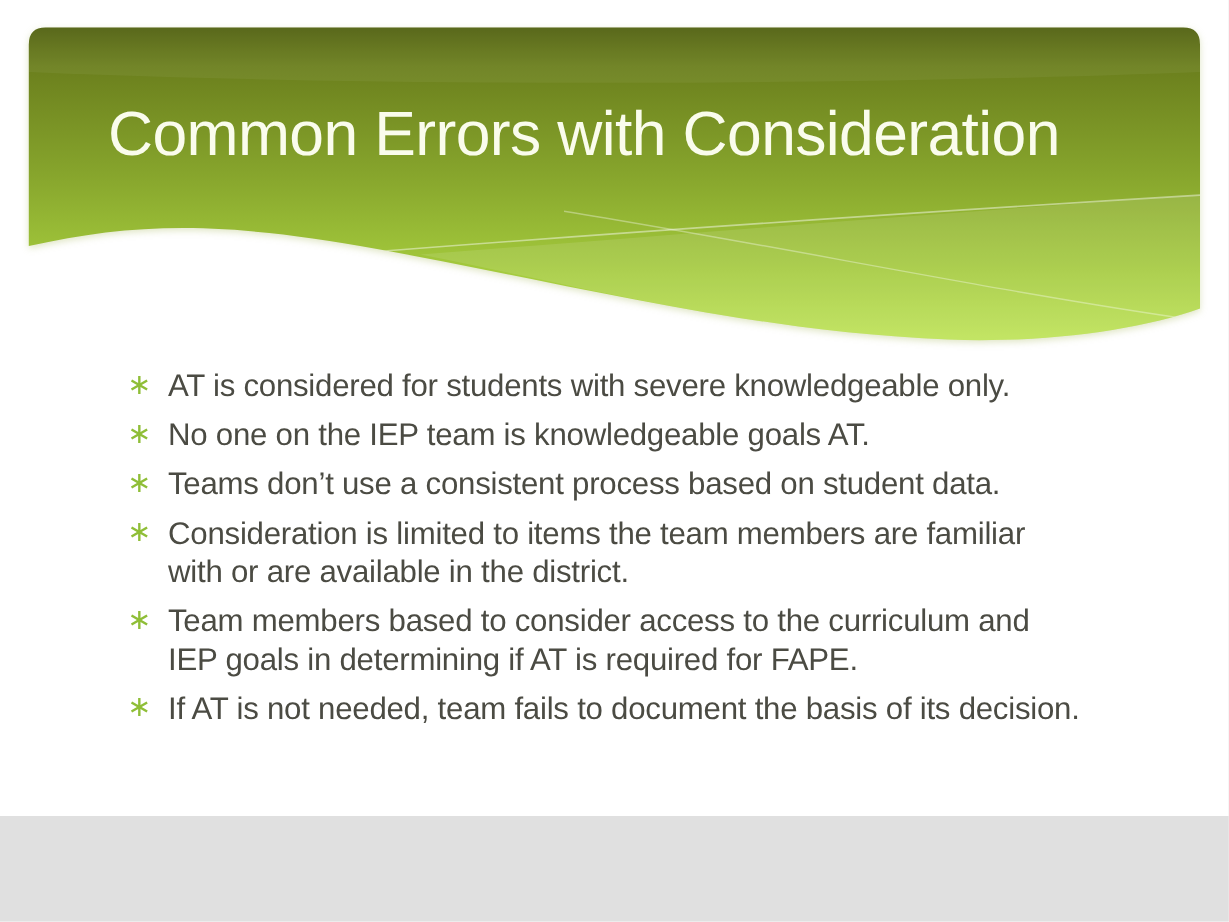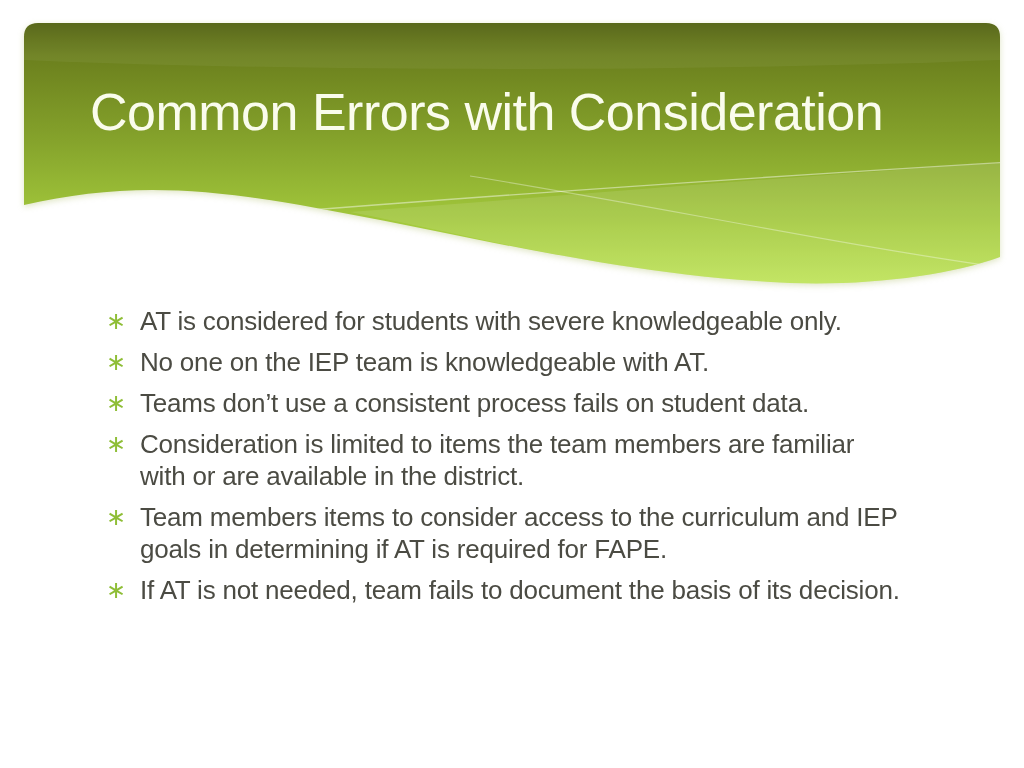--- a/index.html
+++ b/index.html
@@ -15,21 +15,21 @@
   }
   html,body{margin:0;padding:0;}
   body{
     width:1024px;height:768px;
     background:#e0e0e0;
     font-family:"Liberation Sans", sans-serif;
     overflow:hidden;
   }
   .slide{
     position:relative;
-    width:1024px;height:768px;
+    width:1024px;height:680px;
     background:var(--slide-background);
     overflow:hidden;
   }
   .header-svg{
     position:absolute;left:0;top:0;
     width:1024px;height:300px;
     filter:drop-shadow(0 2px 3px rgba(150,170,60,0.30));
   }
   .slide-title{
     position:absolute;
@@ -109,33 +109,33 @@
 
   <div class="slide-title">Common Errors with Consideration</div>
 
   <ul class="bullet-list">
     <li class="bullet-item">
       <span class="bullet-marker">∗</span>
       <span class="bullet-text">AT is considered for students with severe knowledgeable only.</span>
     </li>
     <li class="bullet-item">
       <span class="bullet-marker">∗</span>
-      <span class="bullet-text">No one on the IEP team is knowledgeable with AT.</span>
+      <span class="bullet-text">No one on the IEP team is knowledgeable goals AT.</span>
     </li>
     <li class="bullet-item">
       <span class="bullet-marker">∗</span>
-      <span class="bullet-text">Teams don’t use a consistent process fails on student data.</span>
+      <span class="bullet-text">Teams don’t use a consistent process based on student data.</span>
     </li>
     <li class="bullet-item">
       <span class="bullet-marker">∗</span>
       <span class="bullet-text">Consideration is limited to items the team members are familiar with or are available in the district.</span>
     </li>
     <li class="bullet-item">
       <span class="bullet-marker">∗</span>
-      <span class="bullet-text">Team members items to consider access to the curriculum and IEP goals in determining if AT is required for FAPE.</span>
+      <span class="bullet-text">Team members based to consider access to the curriculum and IEP goals in determining if AT is required for FAPE.</span>
     </li>
     <li class="bullet-item">
       <span class="bullet-marker">∗</span>
       <span class="bullet-text">If AT is not needed, team fails to document the basis of its decision.</span>
     </li>
   </ul>
 
 </div>
 
 </body></html>

